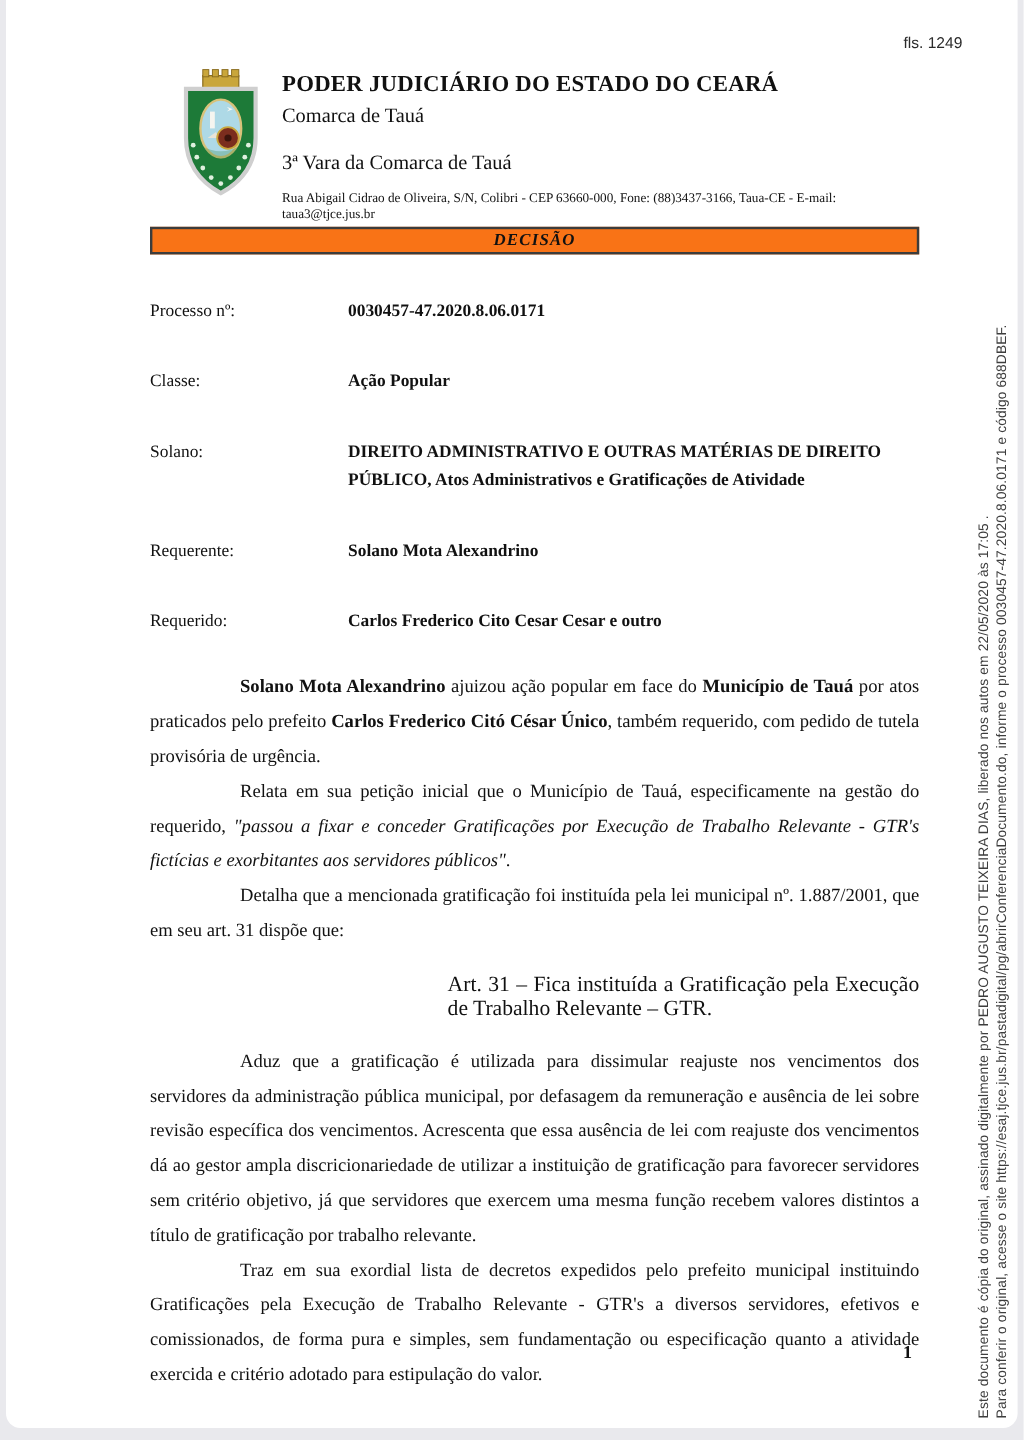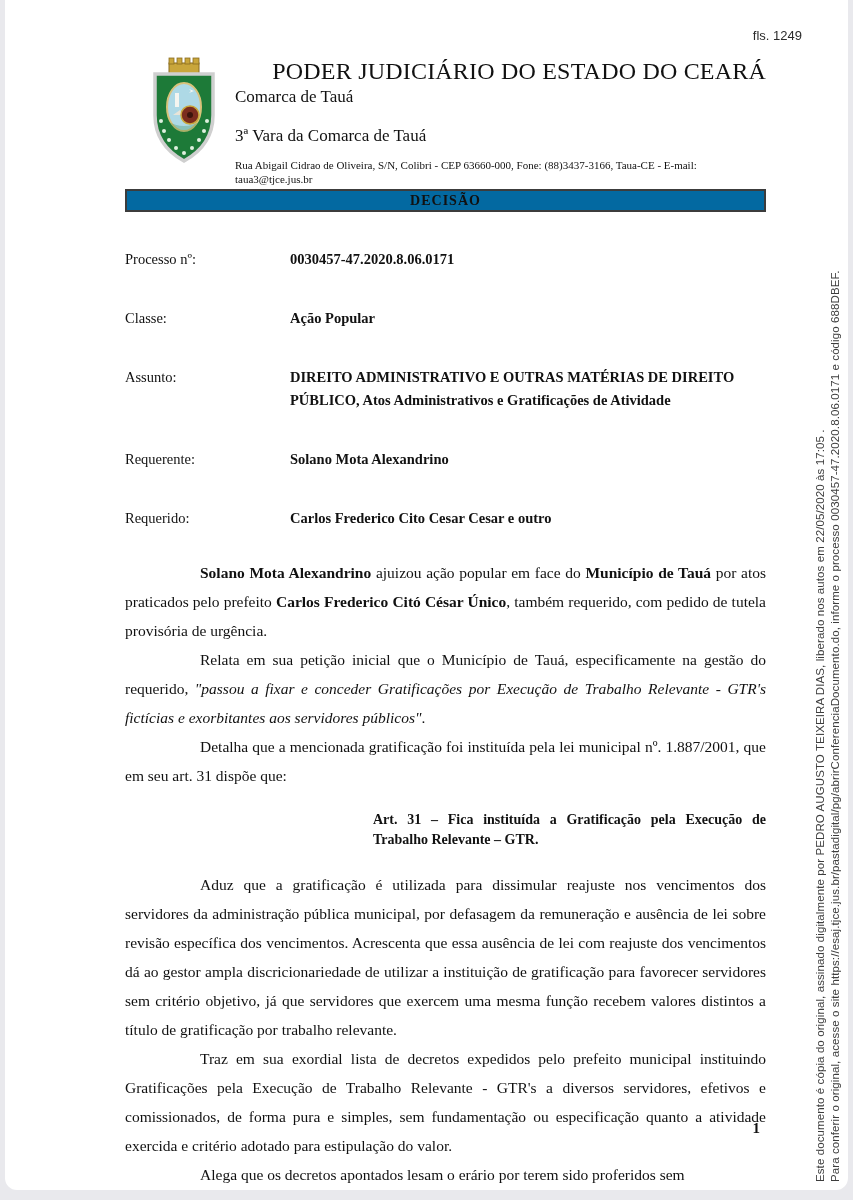--- a/index.html
+++ b/index.html
@@ -15,43 +15,43 @@
   .fls {
     position:absolute; top:28px; right:46px;
     font-family:"Liberation Sans", sans-serif; font-size:13px; color:#2b2b2b;padding-left:24px;
   }
 
   .content { position:relative; padding:0 82px 0 120px; }
 
   header { position:relative; margin-top:55px; height:112px; }
   .emblem { position:absolute; left:24px; top:0; }
   .hdr-text { margin-left:110px; }
-  .org   { font-size:24px; font-weight:normal; letter-spacing:.2px; line-height:24px; padding-top:4px;text-align:right; }
+  .org   { font-size:19px; font-weight:bold; letter-spacing:.2px; line-height:24px; padding-top:4px; }
   .comarca { font-size:17px; line-height:23px; margin-top:2px; }
   .vara    { font-size:17px; line-height:23px;margin-top:16px; }
   .addr  { font-size:11px; line-height:13.5px; margin-top:12px; max-width:530px; }
 
   .decision-bar {
-    margin-top:22px; height:23px; border:2px solid #3c3c3c; background:#0369a1;
-    display:flex; align-items:center; justify-content:center;
+    margin-top:22px; height:23px; border:2px solid #3c3c3c; background:#f97316;
+    display:flex; align-items:center; justify-content:center;font-style:italic;
   }
   .decision-bar span { font-size:14px; font-weight:bold; letter-spacing:1px; }
 
   .case-info { margin-top:20px; font-size:14.5px; line-height:23px; }
   .ci-row { display:grid; grid-template-columns:165px 1fr;margin-top:36px; }
   .ci-value { font-weight:bold; }
 
   .body-text { margin-top:28px; font-size:15.5px; line-height:29px; }
   .para { text-align:justify; text-indent:75px; }
   .b { font-weight:bold; }
   .i { font-style:italic; }
 
   .quote {
     margin:20px 0 20px 248px; width:393px;
-    font-size:14px; line-height:20px; text-align:justify;font-weight:bold;
+    font-size:18px; line-height:20px; text-align:justify;
   }
 
   .page-num {
     position:absolute; top:1120px; right:88px;
     font-size:15px; font-weight:bold;
   }
 
   .side-note {
     position:absolute; right:3px; bottom:8px; height:1176px; width:32px;
     writing-mode:vertical-rl; transform:rotate(180deg);
@@ -114,21 +114,21 @@
       <div class="case-info">
         <div class="ci-row">
           <div class="ci-label">Processo nº:</div>
           <div class="ci-value">0030457-47.2020.8.06.0171</div>
         </div>
         <div class="ci-row">
           <div class="ci-label">Classe:</div>
           <div class="ci-value">Ação Popular</div>
         </div>
         <div class="ci-row">
-          <div class="ci-label">Assunto:</div>
+          <div class="ci-label">Solano:</div>
           <div class="ci-value">DIREITO ADMINISTRATIVO E OUTRAS MATÉRIAS DE DIREITO PÚBLICO, Atos Administrativos e Gratificações de Atividade</div>
         </div>
         <div class="ci-row">
           <div class="ci-label">Requerente:</div>
           <div class="ci-value">Solano Mota Alexandrino</div>
         </div>
         <div class="ci-row">
           <div class="ci-label">Requerido:</div>
           <div class="ci-value">Carlos Frederico Cito Cesar Cesar e outro</div>
         </div>
@@ -140,21 +140,20 @@
         <p class="para"><span>Relata em sua petição inicial que o Município de Tauá, especificamente na gestão do requerido, </span><span class="i">"passou a fixar e conceder Gratificações por Execução de Trabalho Relevante - GTR's fictícias e exorbitantes aos servidores públicos"</span><span>.</span></p>
 
         <p class="para">Detalha que a mencionada gratificação foi instituída pela lei municipal nº. 1.887/2001, que em seu art. 31 dispõe que:</p>
 
         <div class="quote">
           <div>Art. 31 – Fica instituída a Gratificação pela Execução de Trabalho Relevante – GTR.</div>
         </div>
 
         <p class="para">Aduz que a gratificação é utilizada para dissimular reajuste nos vencimentos dos servidores da administração pública municipal, por defasagem da remuneração e ausência de lei sobre revisão específica dos vencimentos. Acrescenta que essa ausência de lei com reajuste dos vencimentos dá ao gestor ampla discricionariedade de utilizar a instituição de gratificação para favorecer servidores sem critério objetivo, já que servidores que exercem uma mesma função recebem valores distintos a título de gratificação por trabalho relevante.</p>
         <p class="para">Traz em sua exordial lista de decretos expedidos pelo prefeito municipal instituindo Gratificações pela Execução de Trabalho Relevante - GTR's a diversos servidores, efetivos e comissionados, de forma pura e simples, sem fundamentação ou especificação quanto a atividade exercida e critério adotado para estipulação do valor.</p>
-        <p class="para">Alega que os decretos apontados lesam o erário por terem sido proferidos sem</p>
       </div>
     </div>
 
     <div class="page-num">1</div>
 
     <div class="side-note">
       <div>Este documento é cópia do original, assinado digitalmente por PEDRO AUGUSTO TEIXEIRA DIAS, liberado nos autos em 22/05/2020 às 17:05 .</div>
       <div>Para conferir o original, acesse o site https://esaj.tjce.jus.br/pastadigital/pg/abrirConferenciaDocumento.do, informe o processo 0030457-47.2020.8.06.0171 e código 688DBEF.</div>
     </div>
 

